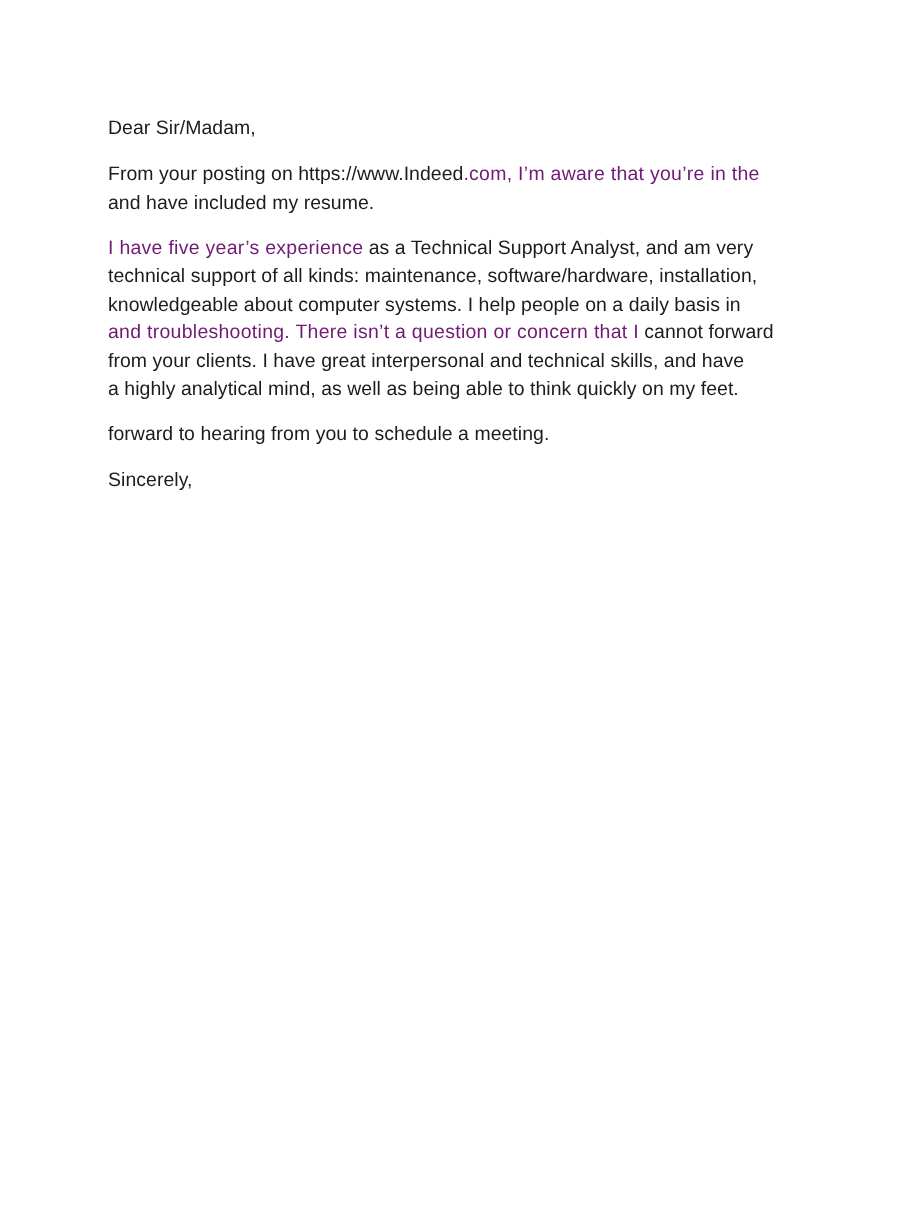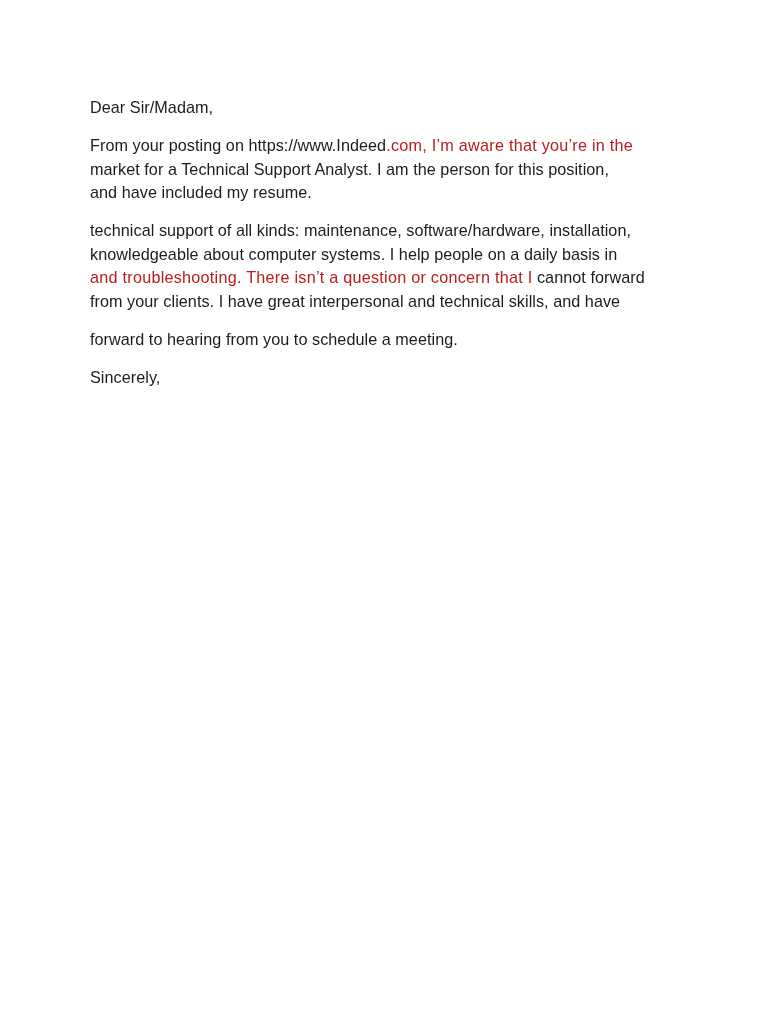--- a/index.html
+++ b/index.html
@@ -34,47 +34,48 @@
     }
     .para {
       margin: 0 0 14.5px 0;
       white-space: normal;
     }
     .line {
       display: block;
       white-space: nowrap;
     }
     .light {
-      color: #b91c1c;
+      color: #701a75;
       font-weight: normal;
       letter-spacing: 0.25px;
       margin-top: 16px;
     }
   </style>
 </head>
 <body>
 
 <div class="page">
   <div class="letter">
 
     <p class="para">
       <span class="line">Dear Sir/Madam,</span>
     </p>
 
     <p class="para">
       <span class="line"><span>From your posting on https://www.Indeed</span><span class="light">.com, I’m aware that you’re in the</span></span>
-      <span class="line">market for a Technical Support Analyst. I am the person for this position,</span>
       <span class="line">and have included my resume.</span>
     </p>
 
     <p class="para">
+      <span class="line"><span class="light">I have five year’s experience</span><span> as a Technical Support Analyst, and am very</span></span>
       <span class="line">technical support of all kinds: maintenance, software/hardware, installation,</span>
       <span class="line">knowledgeable about computer systems. I help people on a daily basis in</span>
       <span class="line"><span class="light">and troubleshooting. There isn’t a question or concern that I</span><span> cannot forward</span></span>
       <span class="line">from your clients. I have great interpersonal and technical skills, and have</span>
+      <span class="line">a highly analytical mind, as well as being able to think quickly on my feet.</span>
     </p>
 
     <p class="para">
       <span class="line">forward to hearing from you to schedule a meeting.</span>
     </p>
 
     <p class="para">
       <span class="line">Sincerely,</span>
     </p>
 

